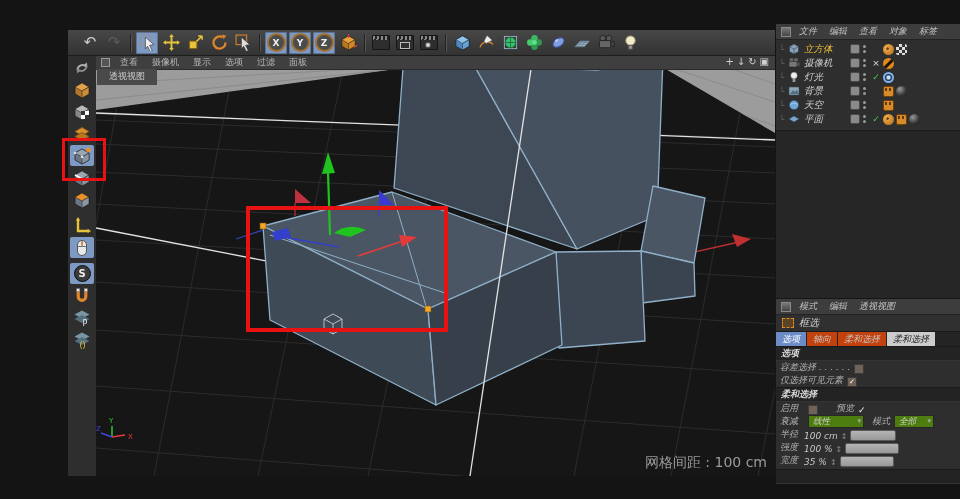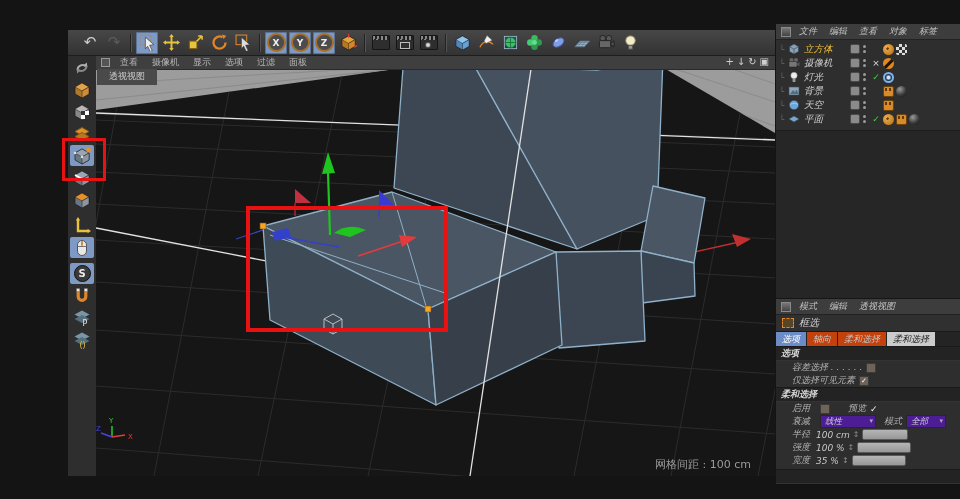--- a/index.html
+++ b/index.html
@@ -34,21 +34,21 @@
   .lbtn svg{width:18px;height:18px;}
   #mode-annotation{left:62px;top:138px;width:38px;height:37px;border:3px solid #e81212;z-index:30;}
   
   #vp{left:96px;top:56px;width:679px;height:420px;background:#151515;}
   #vpmenu{left:0;top:0;width:100%;height:13px;background:#3f3f3f;border-bottom:1px solid #2a2a2a;
           display:flex;align-items:center;font-size:9px;color:#b5b5b5;}
   #vpmenu .mi{padding:0 7px;}
   .winicon{width:7px;height:7px;border:1px solid #999;background:#555;margin:0 3px 0 5px;}
   #vplabel{left:1px;top:13px;background:#4a4a4a;color:#cbcbcb;font-size:9px;padding:1px 12px 2px;}
   #vpcorner{right:3px;top:0px;font-size:10px;color:#cfcfcf;letter-spacing:3px;}
-  #gridlabel{right:24px;bottom:4px;font-size:11px;color:#9a9a9a;margin-top:44px;}
+  #gridlabel{right:8px;bottom:4px;font-size:14px;color:#9a9a9a;margin-top:44px;}
   
   #rpanel{left:775px;top:24px;width:185px;height:384px;background:#282828;border-left:1px solid #141414;font-style:italic;}
   .pmenu{height:15px;background:#3d3d3d;border-bottom:1px solid #222;display:flex;align-items:center;
          font-size:9px;color:#c2c2c2;}
   .pmenu .mi{padding:0 6px;}
   .orow{height:14px;display:flex;align-items:center;font-size:9.5px;color:#cfcfcf;}
   .orow .tree{color:#6a6a6a;width:12px;text-align:center;font-size:8px;}
   .orow .oicon{width:13px;height:12px;margin-right:3px;}
   .orow .oicon svg{width:12px;height:12px;}
   .orow .olabel{width:46px;overflow:hidden;white-space:nowrap;}
@@ -74,25 +74,25 @@
   
   .attrtitle{height:16px;display:flex;align-items:center;font-size:10px;color:#d5d5d5;background:#303030;}
   .rectsel{width:10px;height:8px;border:1px dashed #e0882a;margin:0 5px 0 6px;background:#5a4426;}
   #tabs{display:flex;height:14px;background:#242424;border-top:1px solid #1a1a1a;}
   .tab{font-size:9px;display:flex;align-items:center;justify-content:center;color:#c5c5c5;
        background:#c2410c;border-right:1px solid #242424;padding:0 6px;}
   .tab.active{background:#6b8cc7;color:#fff;}
   .tab.light{background:#cccccc;color:#222;}
   .sechdr{height:13px;background:#232323;border-top:1px solid #1a1a1a;border-bottom:1px solid #333;
           font-size:9px;font-weight:bold;color:#d8d8d8;display:flex;align-items:center;padding-left:5px;}
-  .arow{height:13px;display:flex;align-items:center;font-size:9px;color:#b2b2b2;padding-left:16px;position:relative;}
+  .arow{height:13px;display:flex;align-items:flex-end;font-size:9px;color:#b2b2b2;padding-left:4px;position:relative;}
   .cb{width:8px;height:8px;background:#6e6356;border:1px solid #3a3a3a;margin:0 4px;display:inline-flex;
       align-items:center;justify-content:center;font-size:7px;color:#fff;}
   .ckmark{color:#f2f2f2;font-size:9px;margin-left:4px;}
-  .dd{background:#4c1d95;border:1px solid #272727;color:#cfcfcf;font-size:8.5px;padding:0 12px 0 4px;
+  .dd{background:#4d7c0f;border:1px solid #272727;color:#cfcfcf;font-size:8.5px;padding:0 12px 0 4px;
       height:11px;line-height:11px;position:relative;margin-left:4px;white-space:nowrap;overflow:hidden;}
   .dd::after{content:"▾";position:absolute;right:2px;top:0;font-size:7px;color:#aaa;}
   .stepper{color:#8a8a8a;font-size:8px;margin:0 3px;}
   .slider{height:9px;background:linear-gradient(#b5b5b5,#989898);border:1px solid #5a5a5a;border-radius:2px;}
   .alabel{width:24px;} .aval{color:#c8c8c8;}
   .leadicon{width:8px;height:8px;border:1px solid #8a8a8a;background:linear-gradient(#777,#444);margin:0 2px 0 5px;}
 </style>
 </head>
 <body>
 

